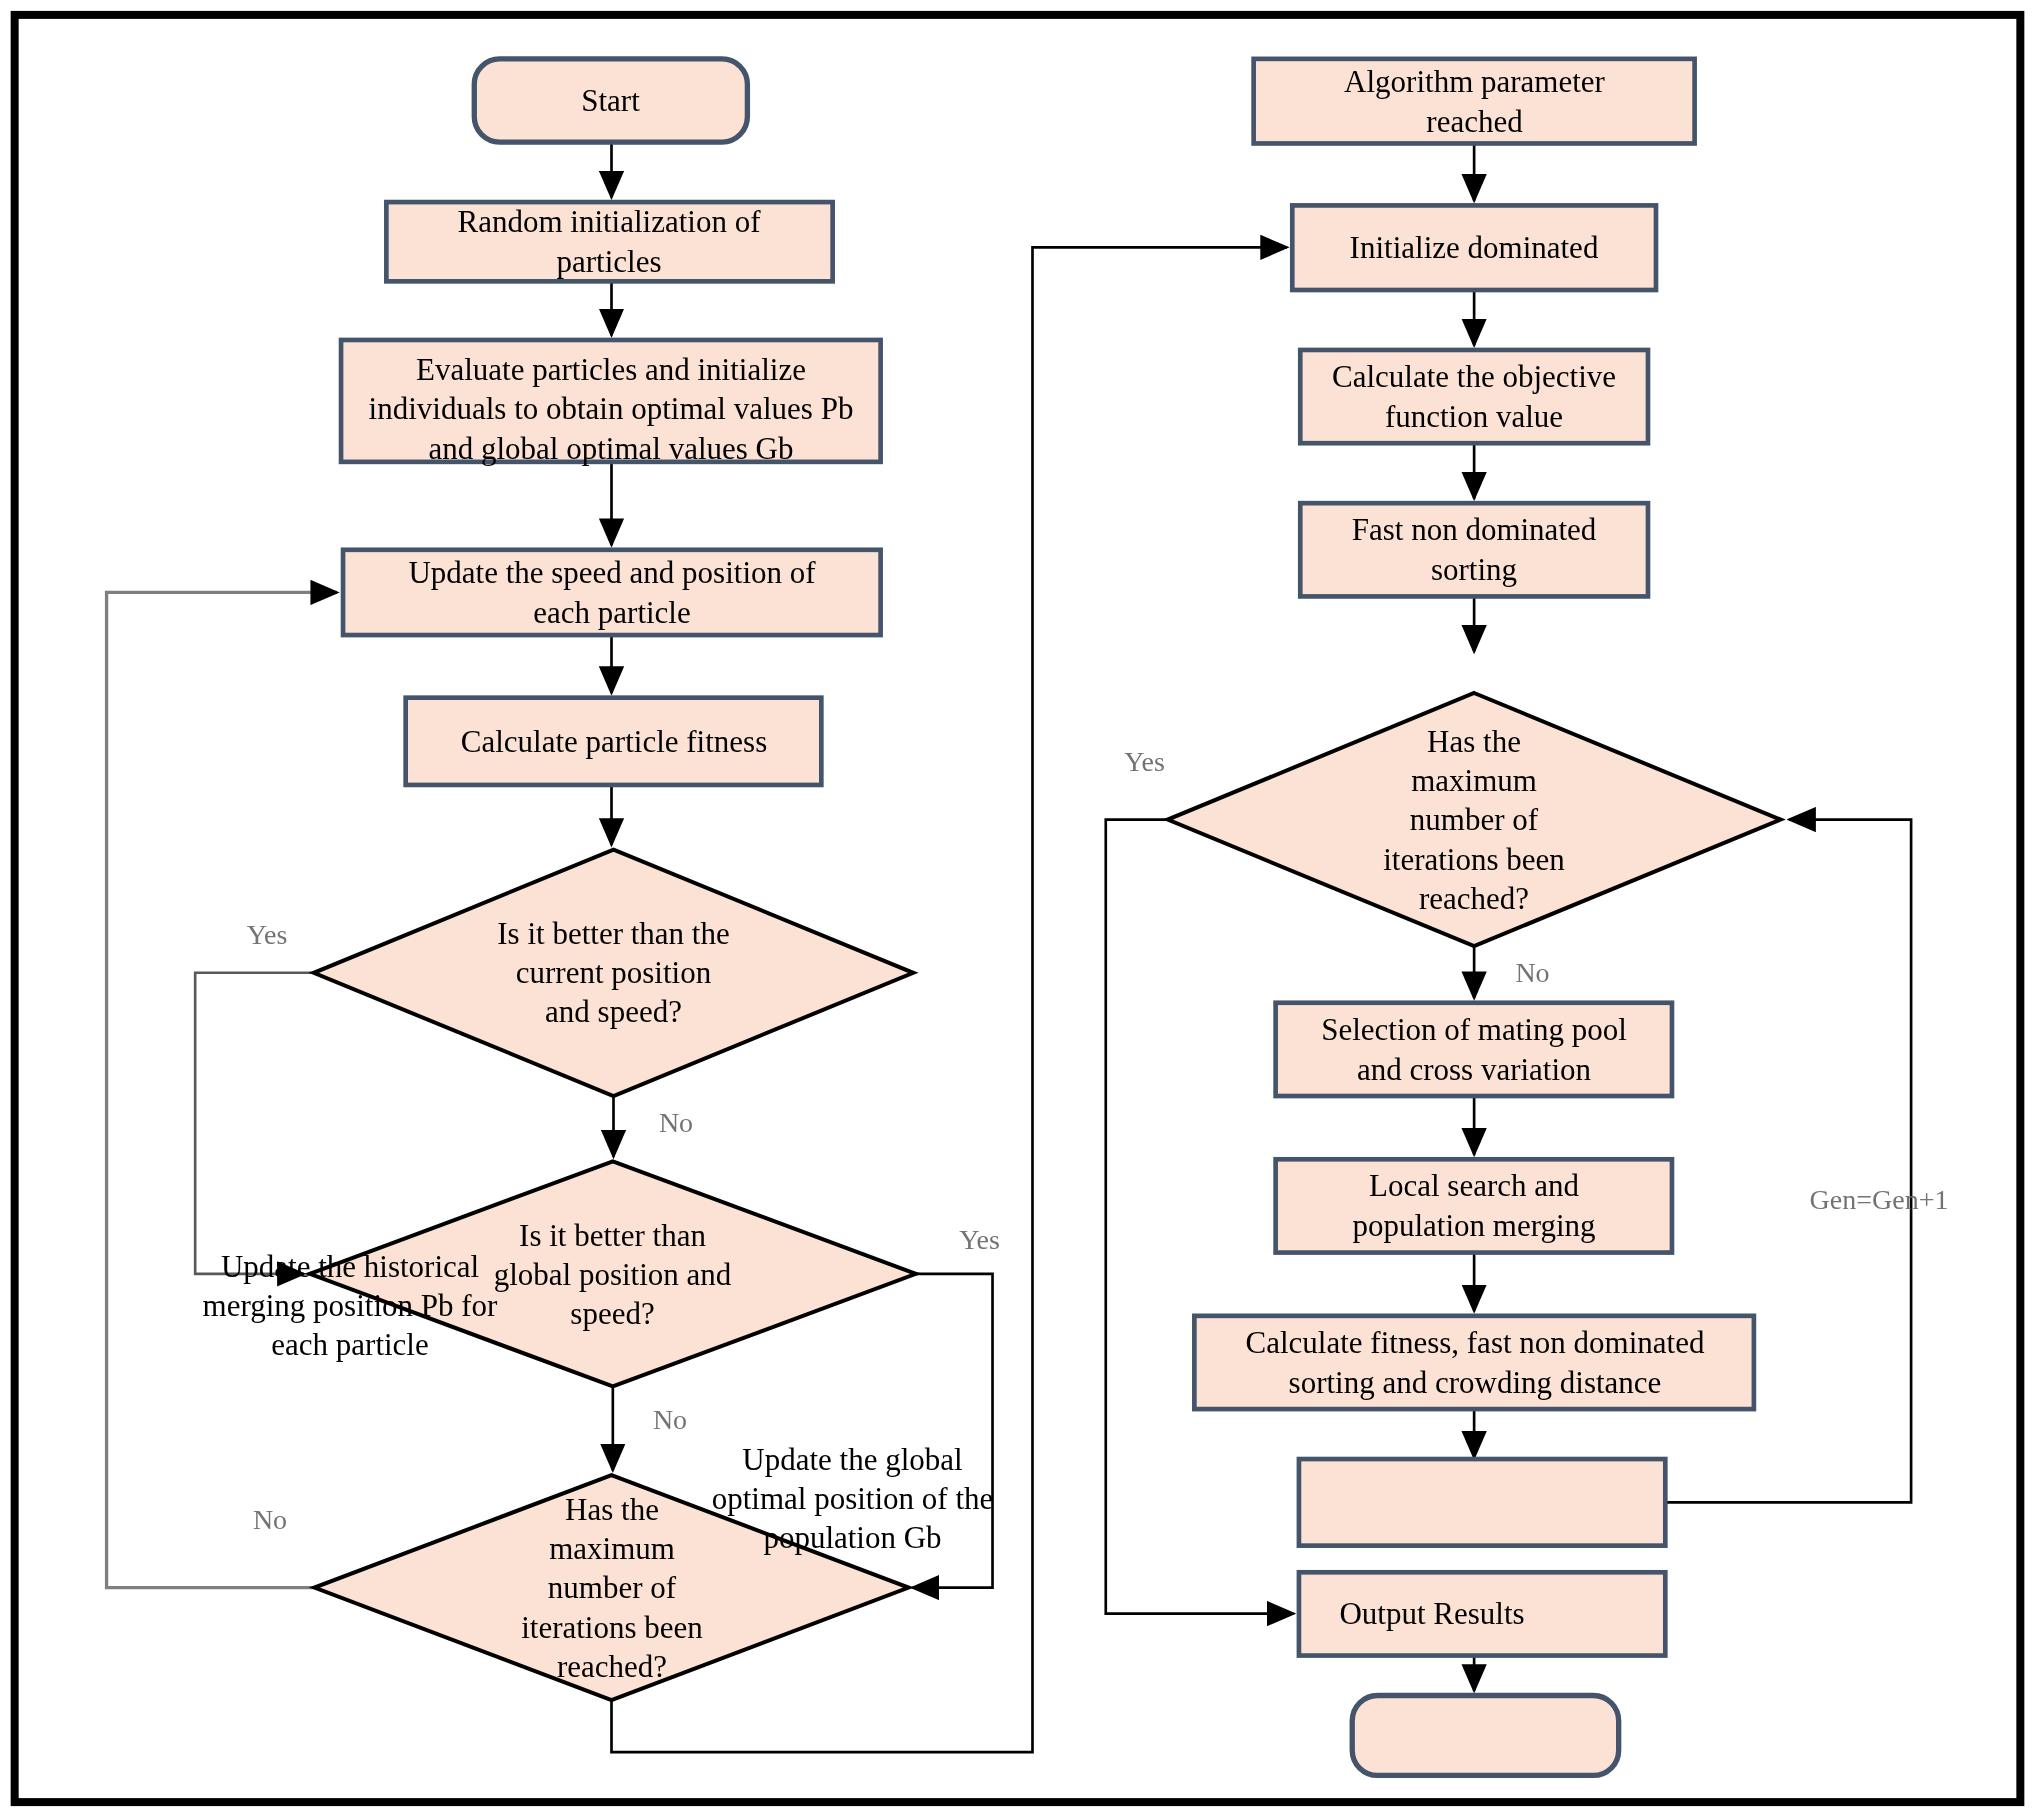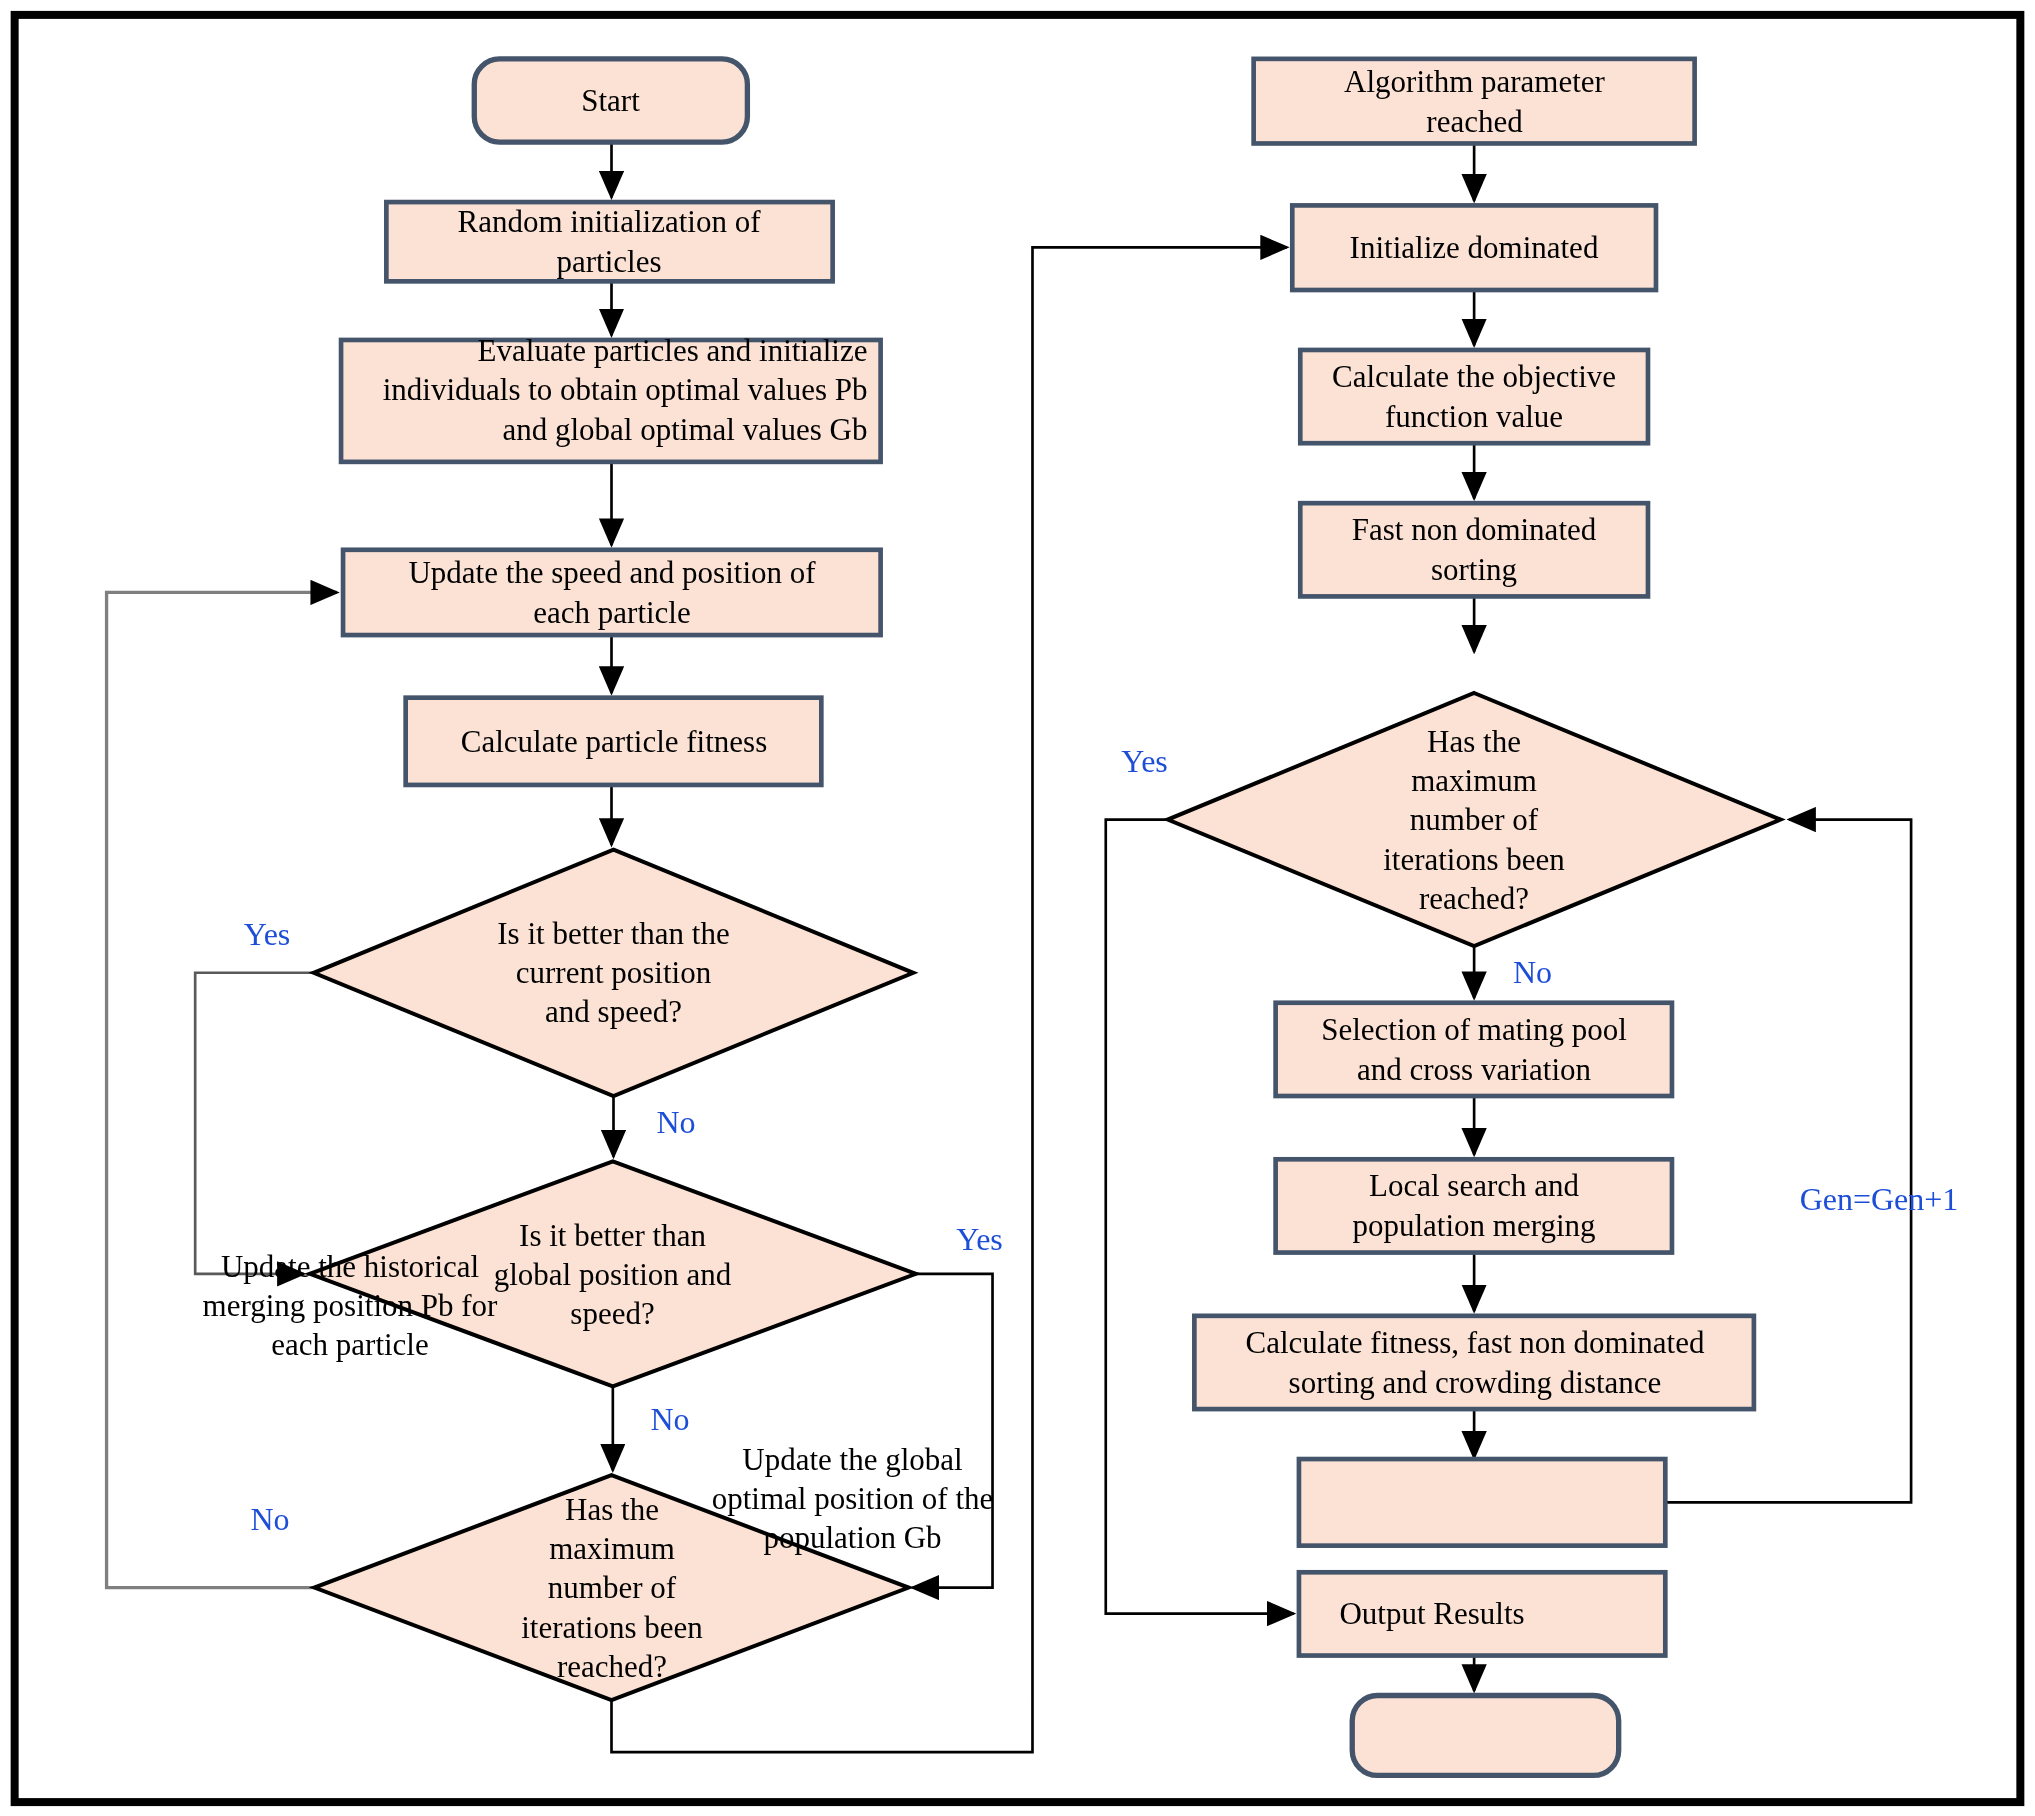--- a/index.html
+++ b/index.html
@@ -16,21 +16,21 @@
     display:flex;align-items:center;justify-content:center;
     text-align:center;
     color:#000;
     font-size:31px;line-height:1.26;
     pointer-events:none;
   }
   .txt .inner{display:inline-block;}
   .lbl{
     position:absolute;
     display:flex;align-items:center;justify-content:center;
-    font-size:32px;color:#1d4ed8;text-align:right;
+    font-size:28px;color:#737373;text-align:right;
   }
 </style>
 </head>
 <body>
 
 <div id="canvas">
 
   <svg id="shapes" viewBox="0 0 3055 2727" xmlns="http://www.w3.org/2000/svg">
     <defs>
       <marker id="arrB" markerUnits="userSpaceOnUse" markerWidth="44" markerHeight="38" refX="40" refY="19" orient="auto">
@@ -93,21 +93,21 @@
   </svg>
 
   <div class="txt" style="left:474px;top:59px;width:273px;height:83px;">
       <span class="inner">Start</span>
     </div>
 
   <div class="txt" style="left:386px;top:202px;width:446px;height:79px;">
       <span class="inner" style="width:413px;">Random initialization of particles</span>
     </div>
 
-  <div class="txt" style="left:341px;top:329px;width:540px;height:122px;text-align:right;">
+  <div class="txt" style="left:341px;top:348px;width:540px;height:122px;">
       <span class="inner" style="width:513px;">Evaluate particles and initialize individuals to obtain optimal values Pb and global optimal values Gb</span>
     </div>
 
   <div class="txt" style="left:343px;top:550px;width:538px;height:85px;">
       <span class="inner" style="width:460px;">Update the speed and position of each particle</span>
     </div>
 
   <div class="txt" style="left:406px;top:698px;width:416px;height:87px;">
       <span class="inner">Calculate particle fitness</span>
     </div>

